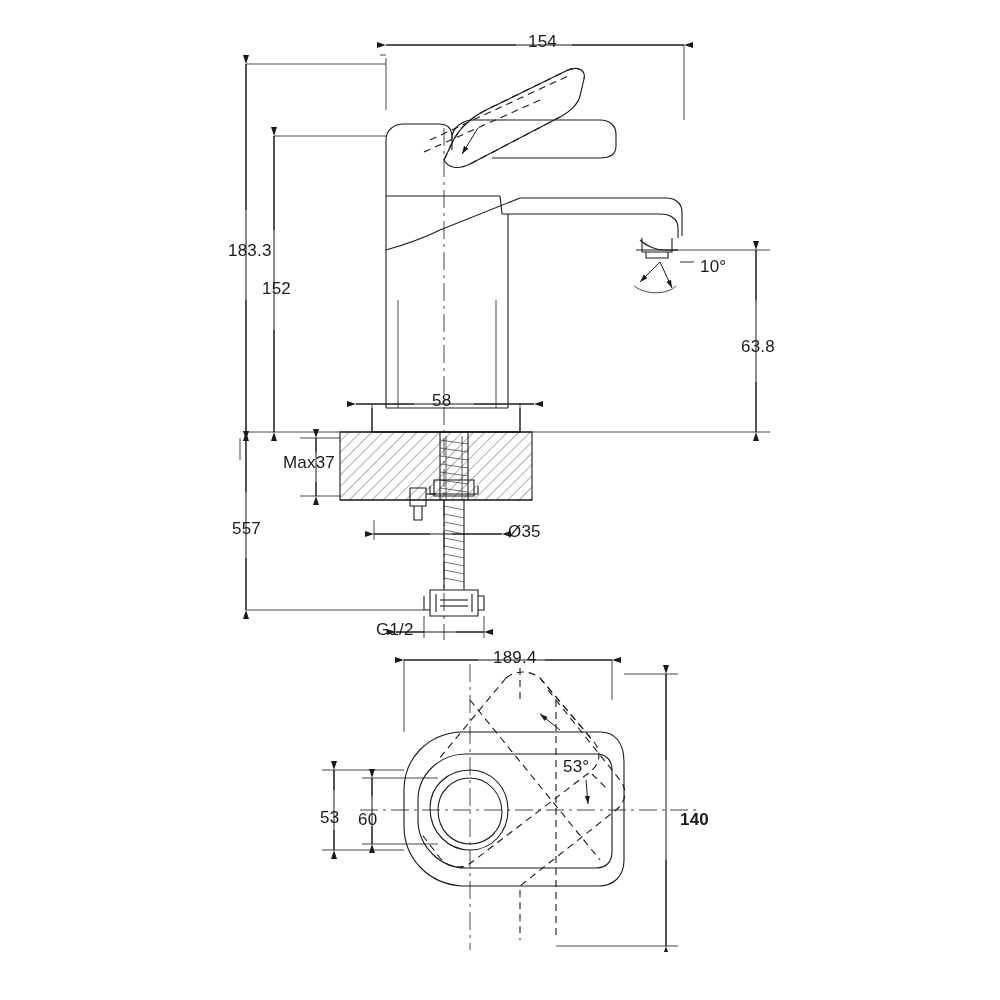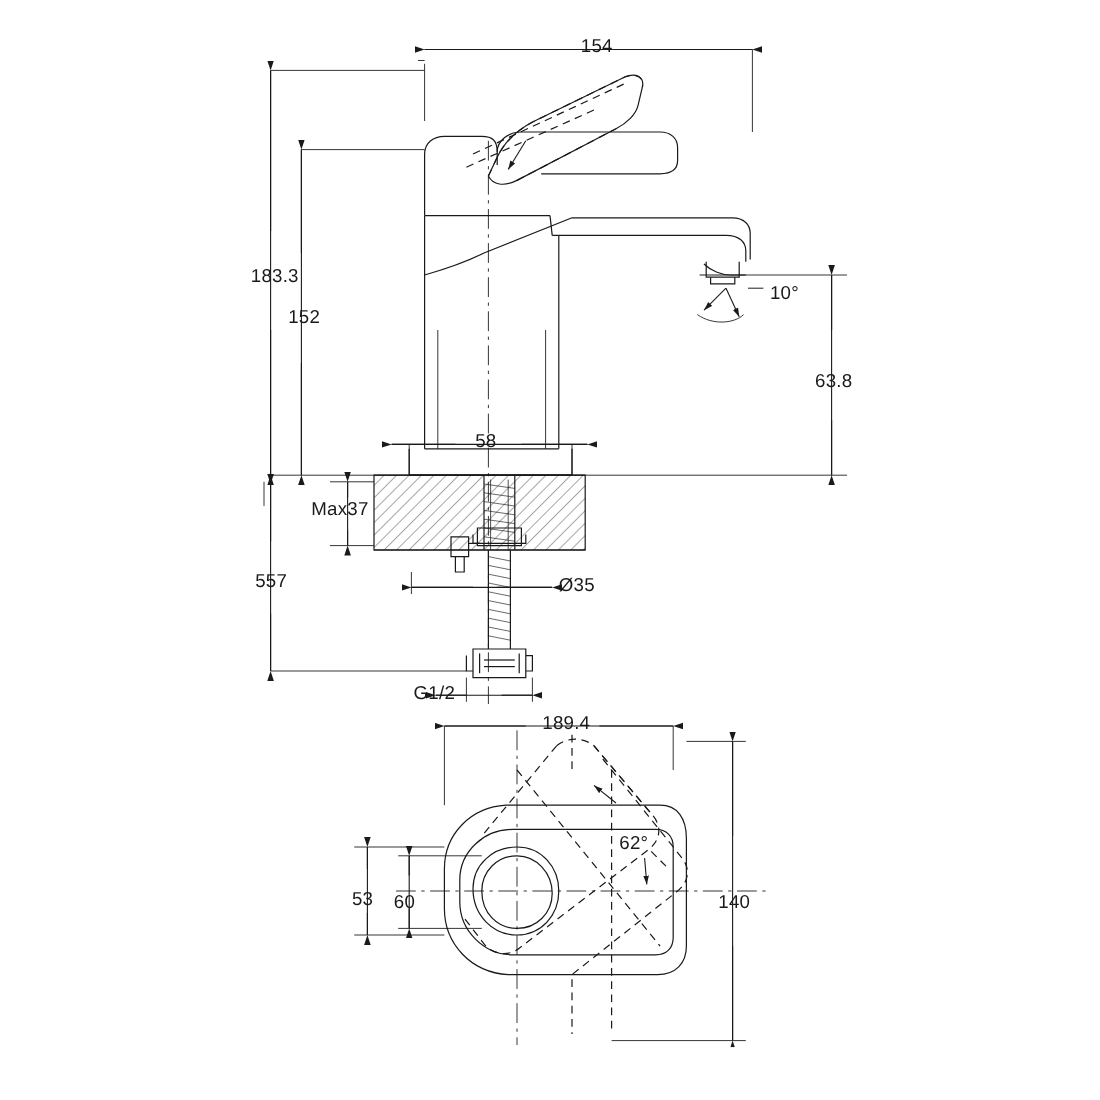--- a/index.html
+++ b/index.html
@@ -269,16 +269,16 @@
   <div class="dim-label" style="left:741px; top:337px;">63.8</div>
   <div class="dim-label" style="left:700px; top:257px;">10°</div>
   <div class="dim-label" style="left:283px; top:453px;">Max37</div>
   <div class="dim-label" style="left:232px; top:519px;">557</div>
   <div class="dim-label" style="left:508px; top:522px;">Ø35</div>
   <div class="dim-label" style="left:342px; top:620px;margin-left:34px;">G1/2</div>
 
   <div class="dim-label" style="left:493px; top:648px;">189.4</div>
   <div class="dim-label" style="left:320px; top:808px;">53</div>
   <div class="dim-label" style="left:358px; top:810px;">60</div>
-  <div class="dim-label" style="left:563px; top:757px;">62°</div>
-  <div class="dim-label" style="left:653px; top:810px;">140</div>
+  <div class="dim-label" style="left:563px; top:757px;">53°</div>
+  <div class="dim-label" style="left:680px; top:810px;font-weight:bold;">140</div>
 
 </div>
 
 </body></html>

